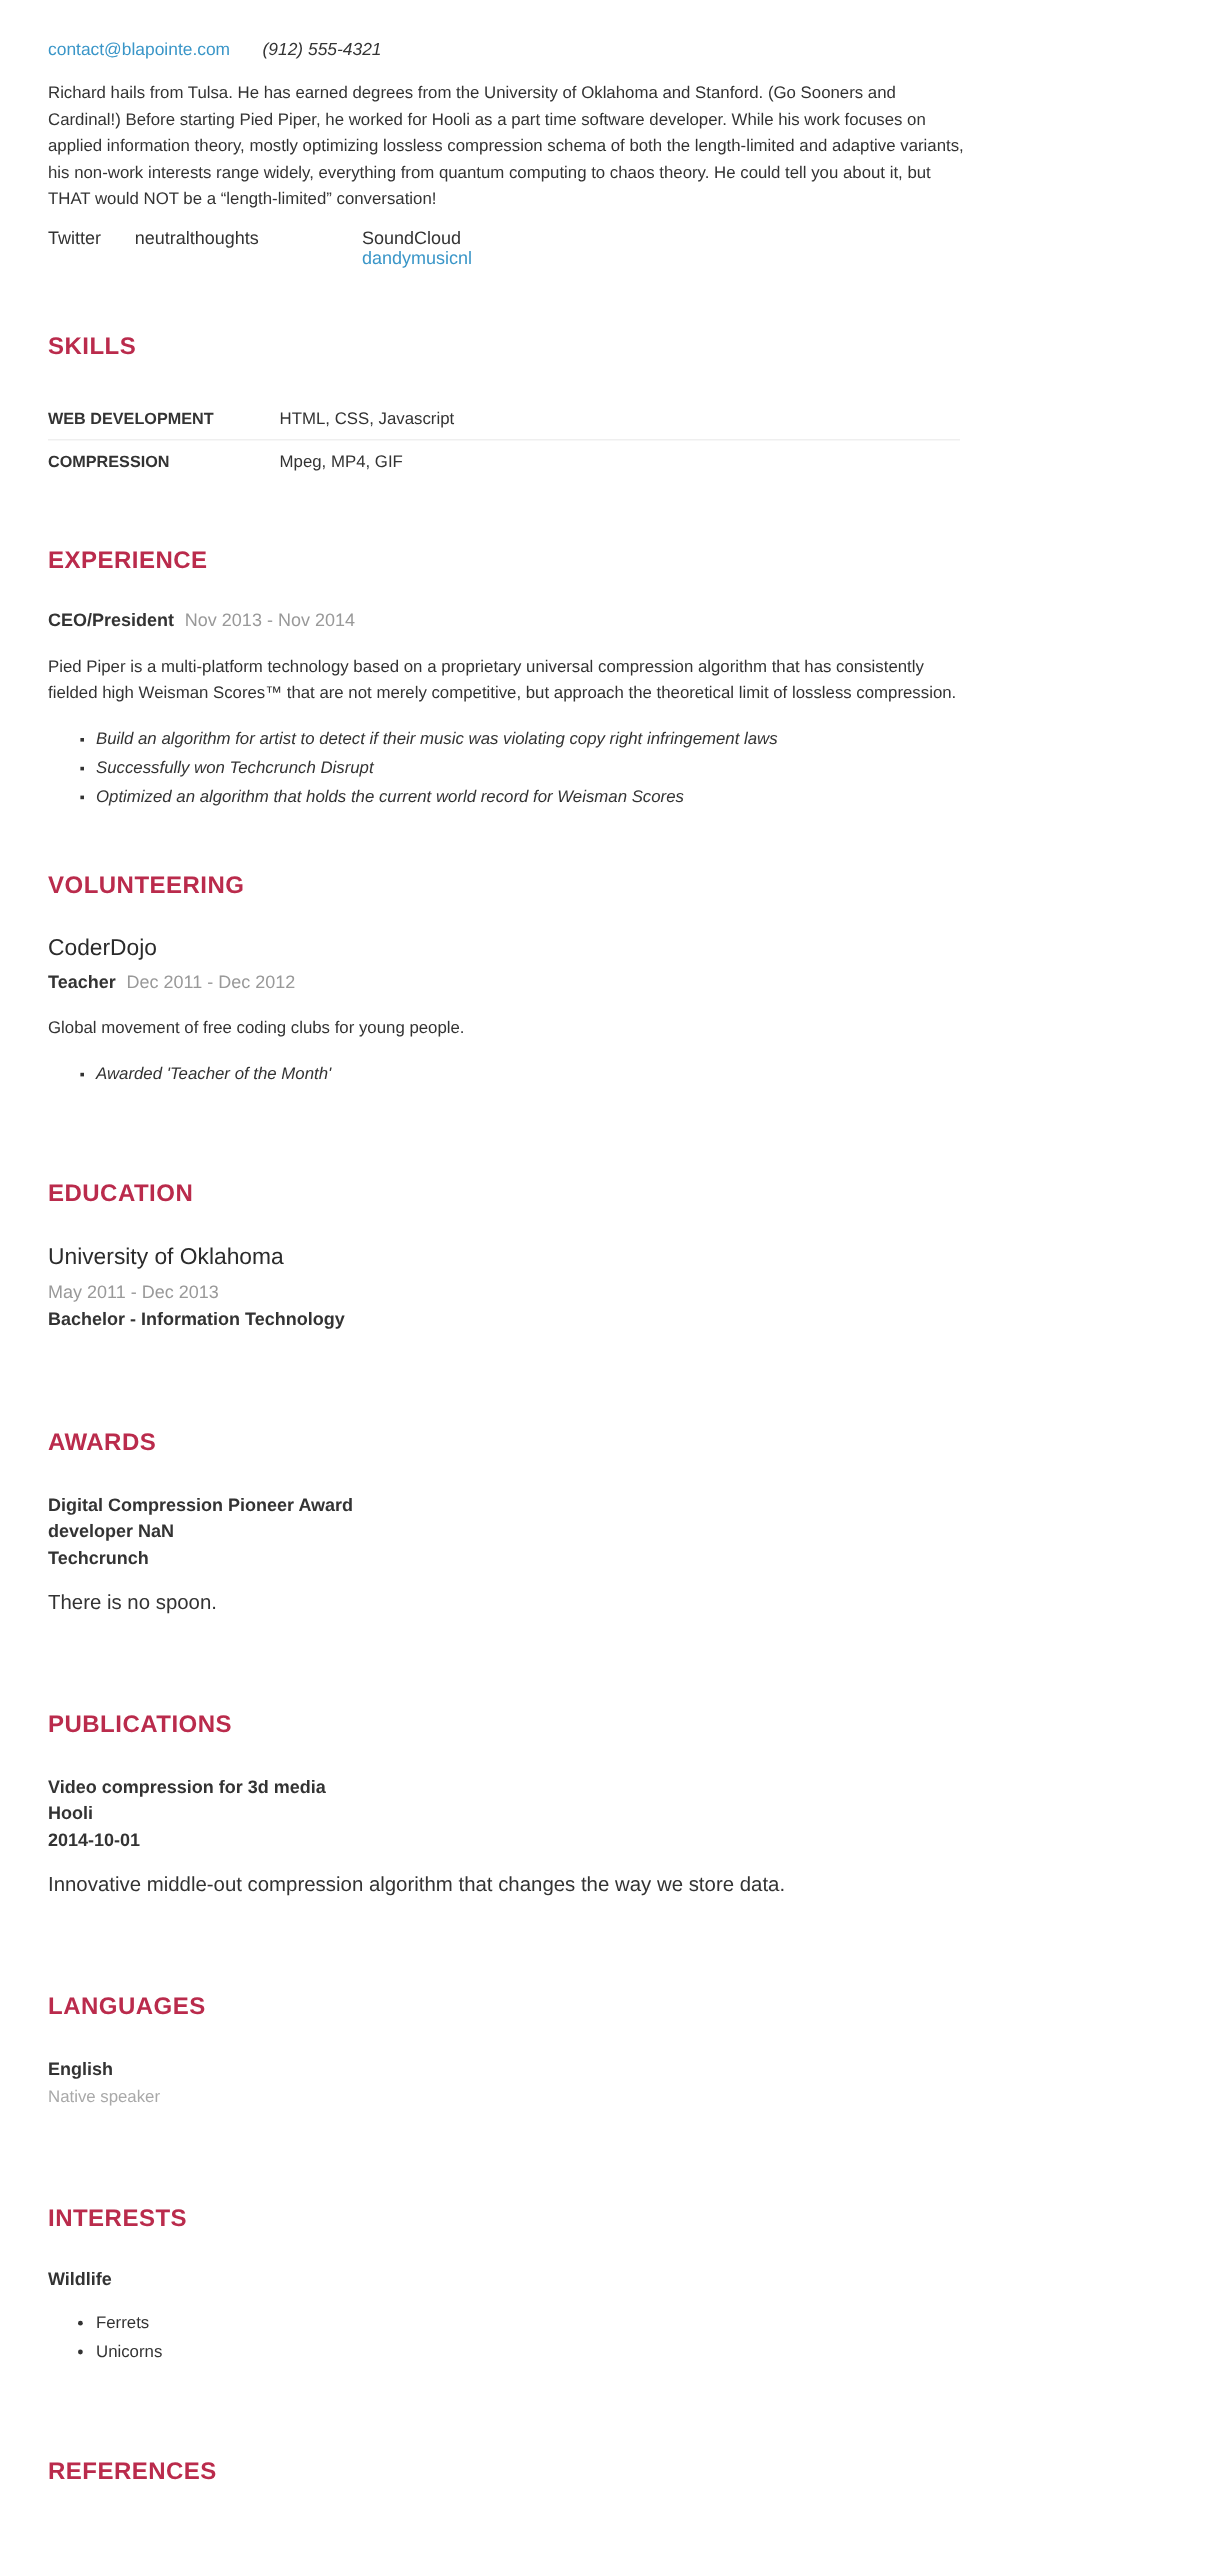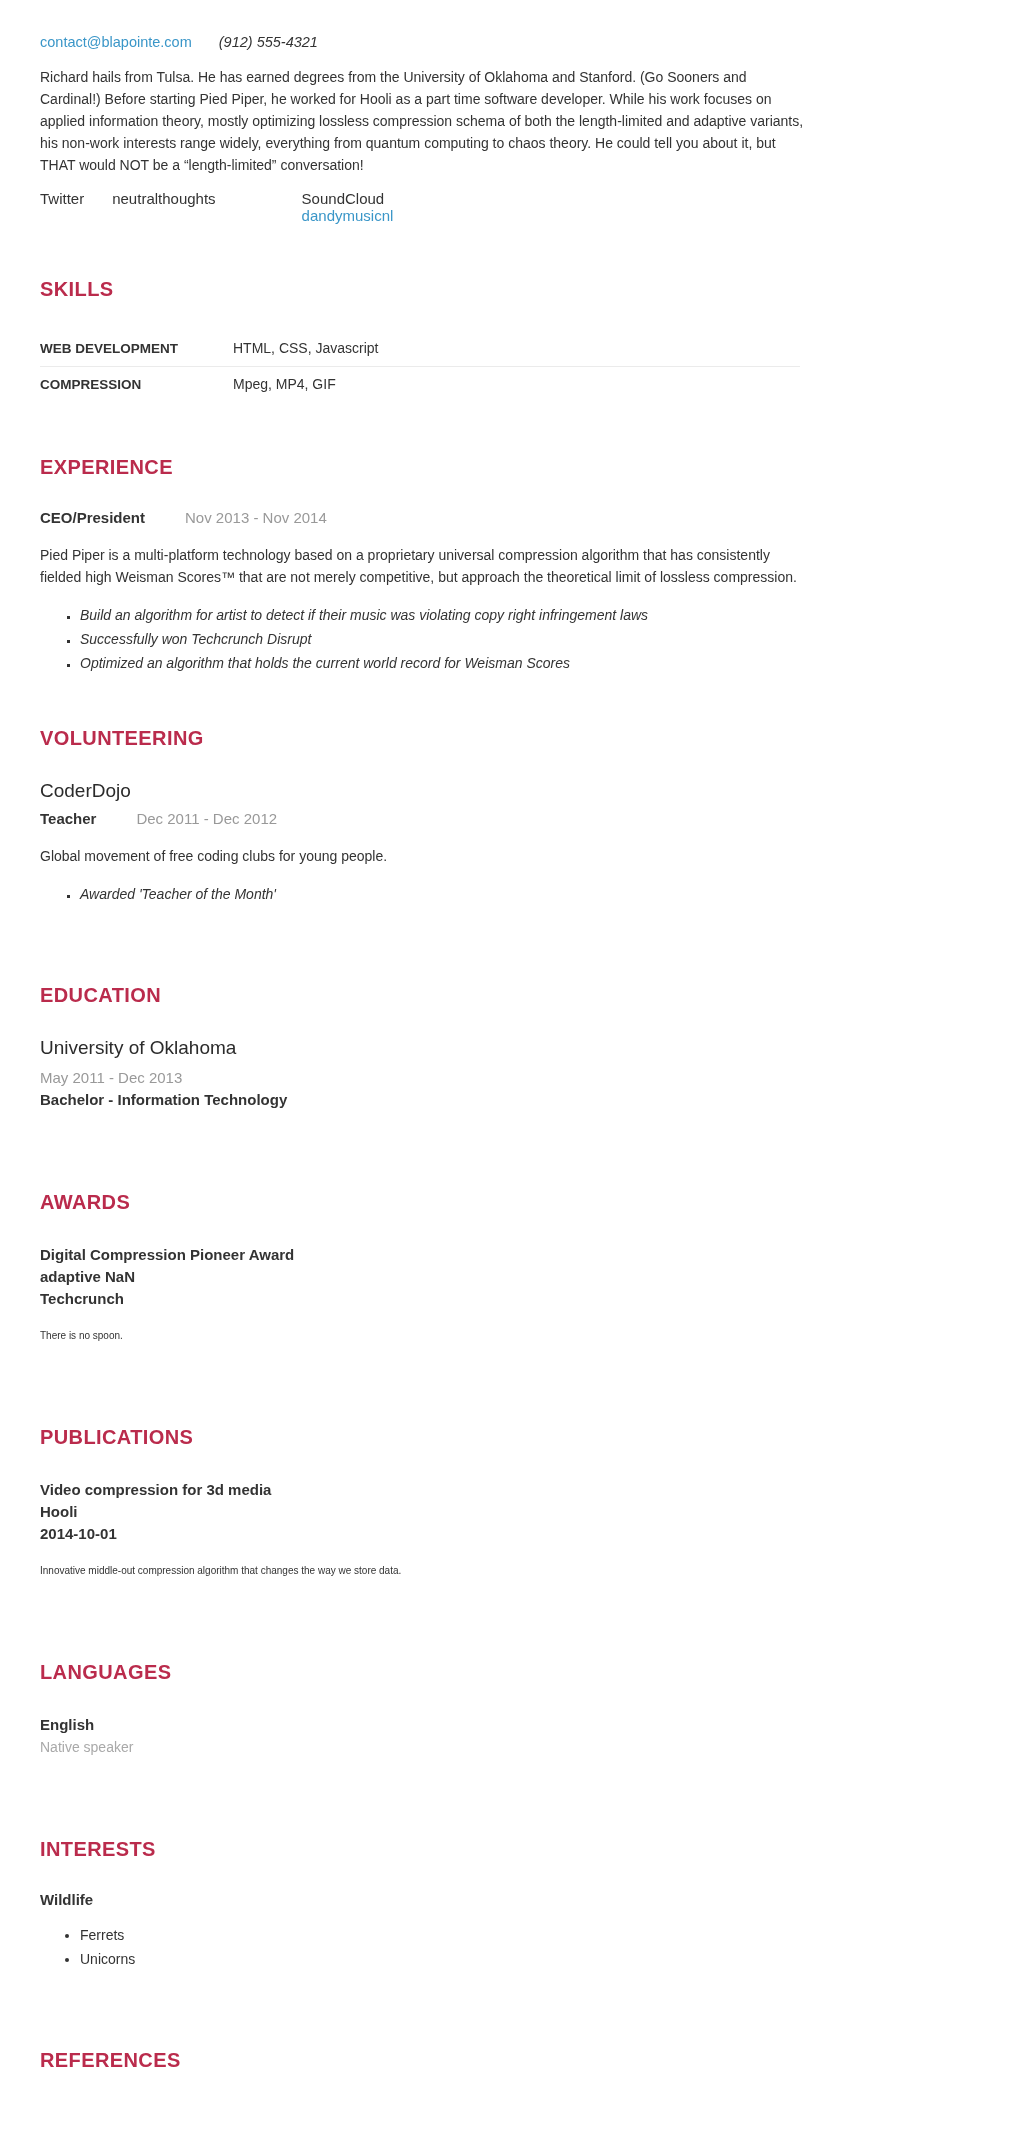--- a/index.html
+++ b/index.html
@@ -73,21 +73,21 @@
   .skill-name {
     width: 193px;
     font-size: 13.5px;
     font-weight: 600;
     color: #333333;
     flex-shrink: 0;
   }
   .skill-keywords { font-size: 14px; color: #333333; }
 
   
-  .job-header { display: flex; align-items: baseline; gap: 40px; margin: 0 0 18px 0; }
+  .job-header { display: flex; align-items: baseline; gap: 9px; margin: 0 0 18px 0; }
   .job-position { font-size: 15px; font-weight: 700; color: #333333; }
   .job-dates { font-size: 15px; color: #999999; }
   .body-text {
     font-size: 14px;
     line-height: 22px;
     color: #333333;
     margin: 0;
     max-width: 772px;
   }
   ul.highlights {
@@ -106,21 +106,21 @@
     font-weight: 400;
     color: #2b2b2b;
     margin: 0 0 8px 0;
   }
   .entry-dates { font-size: 15px; color: #999999; margin: 0; line-height: 22px; }
   .entry-degree { font-size: 15px; font-weight: 700; color: #333333; margin: 0; line-height: 22px; }
 
   
   .fact-lines { margin: 0; }
   .fact-line { font-size: 15px; font-weight: 600; color: #333333; line-height: 22px; margin: 0; }
-  .fact-summary { font-size: 10px; color: #333333; margin: 16px 0 0 0; line-height: 20px; }
+  .fact-summary { font-size: 17px; color: #333333; margin: 16px 0 0 0; line-height: 20px; }
 
   
   .language-name { font-size: 15px; font-weight: 600; color: #333333; margin: 0; line-height: 22px; }
   .language-fluency { font-size: 14px; color: #a9a9a9; margin: 0; line-height: 22px; }
 
   
   .interest-name { font-size: 15px; font-weight: 600; color: #333333; margin: 0; }
 </style>
 </head>
 <body>
@@ -195,21 +195,21 @@
       <h3 class="entry-name">University of Oklahoma</h3>
       <p class="entry-dates">May 2011 - Dec 2013</p>
       <p class="entry-degree">Bachelor - Information Technology</p>
     </div>
   </div>
 
   <div class="section lg">
     <h2 class="section-title">AWARDS</h2>
     <div class="fact-lines">
       <p class="fact-line">Digital Compression Pioneer Award</p>
-      <p class="fact-line">adaptive NaN</p>
+      <p class="fact-line">developer NaN</p>
       <p class="fact-line">Techcrunch</p>
       <p class="fact-summary">There is no spoon.</p>
     </div>
   </div>
 
   <div class="section lg">
     <h2 class="section-title">PUBLICATIONS</h2>
     <div class="fact-lines">
       <p class="fact-line">Video compression for 3d media</p>
       <p class="fact-line">Hooli</p>

